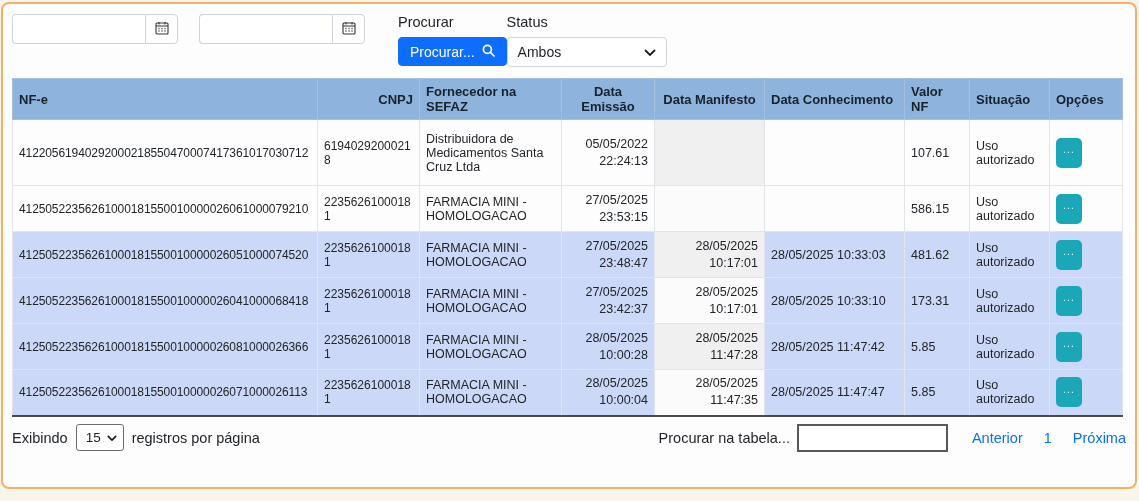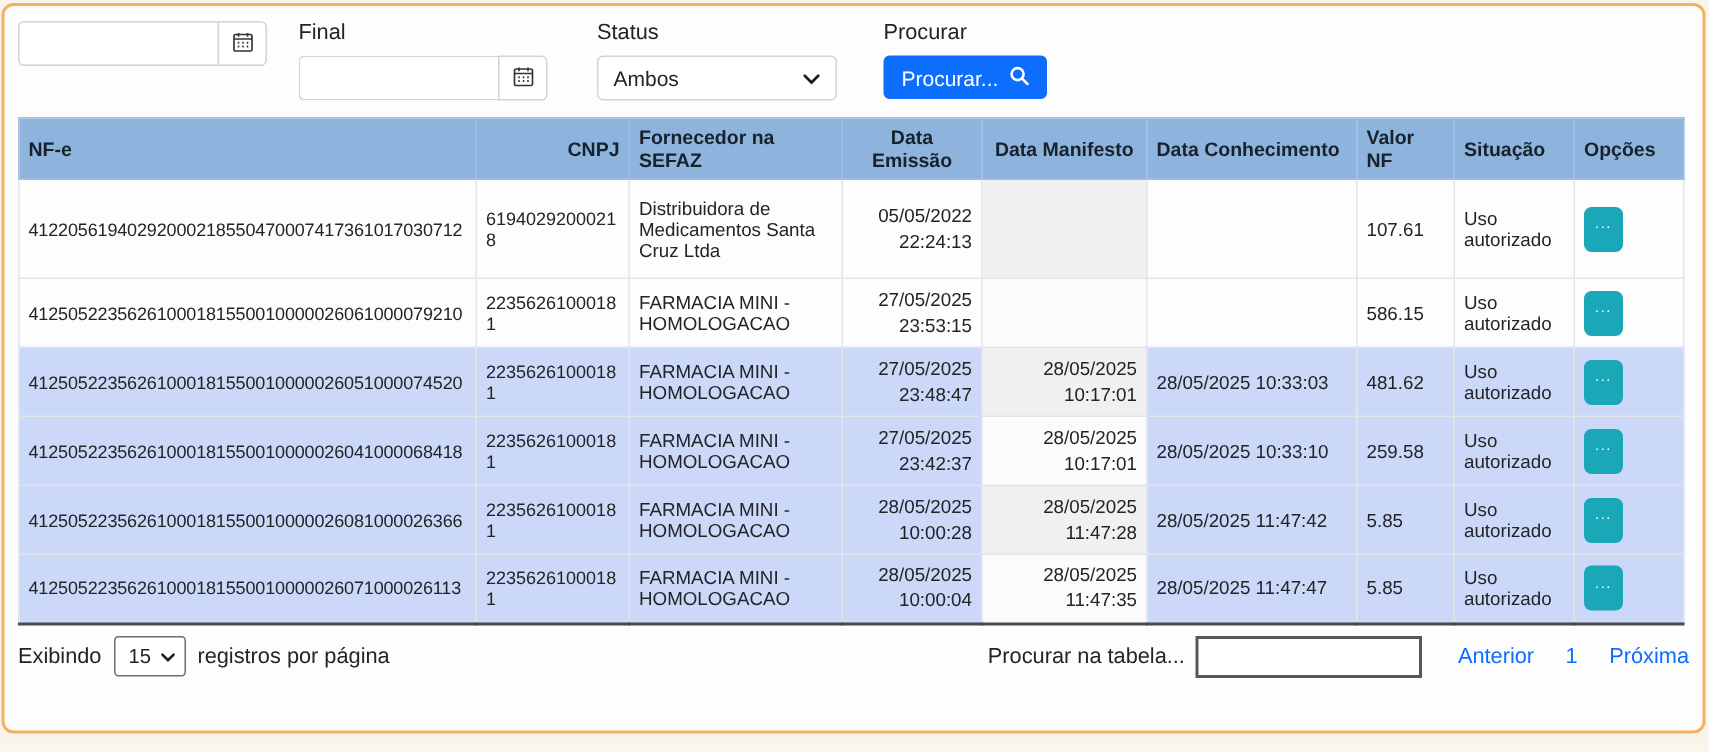--- a/index.html
+++ b/index.html
@@ -120,58 +120,57 @@
               <rect x="1" y="2" width="12" height="11" rx="1"></rect>
               <path d="M1 5 h12 M4 1 v2.5 M10 1 v2.5"></path>
               <path d="M3.5 7.5 h1 M6.5 7.5 h1 M9.5 7.5 h1 M3.5 10 h1 M6.5 10 h1 M9.5 10 h1" stroke-width="1.4"></path>
             </svg>
           </span>
         </button>
       </div>
     </div>
 
     <div class="fgroup g2">
-      <span class="flabel">Final</span>
       <div class="input-group">
         <input type="text" value="" style="">
         <button class="addon">
           <span>
             <svg width="14" height="14" viewBox="0 0 14 14" fill="none" stroke="#333" stroke-width="1.1">
               <rect x="1" y="2" width="12" height="11" rx="1"></rect>
               <path d="M1 5 h12 M4 1 v2.5 M10 1 v2.5"></path>
               <path d="M3.5 7.5 h1 M6.5 7.5 h1 M9.5 7.5 h1 M3.5 10 h1 M6.5 10 h1 M9.5 10 h1" stroke-width="1.4"></path>
             </svg>
           </span>
         </button>
       </div>
     </div>
 
-    <div class="fgroup g3">
-      <span class="flabel">Status</span>
-      <div class="selectbox">
-        <span>Ambos</span>
-        <span>
-          <svg width="12" height="8" viewBox="0 0 12 8" fill="none" stroke="#1a1a1a" stroke-width="1.8" stroke-linecap="round">
-            <path d="M1.5 1.5 L6 6 L10.5 1.5"></path>
-          </svg>
-        </span>
-      </div>
-    </div>
-
     <div class="fgroup">
       <span class="flabel">Procurar</span>
       <button class="btn-search">
         <span>Procurar...</span>
         <span>
           <svg width="13" height="13" viewBox="0 0 13 13" fill="none" stroke="#fff" stroke-width="1.7">
             <circle cx="5.4" cy="5.4" r="4"></circle>
             <path d="M8.4 8.4 L12 12" stroke-linecap="round"></path>
           </svg>
         </span>
       </button>
+    </div>
+
+    <div class="fgroup g3">
+      <span class="flabel">Status</span>
+      <div class="selectbox">
+        <span>Ambos</span>
+        <span>
+          <svg width="12" height="8" viewBox="0 0 12 8" fill="none" stroke="#1a1a1a" stroke-width="1.8" stroke-linecap="round">
+            <path d="M1.5 1.5 L6 6 L10.5 1.5"></path>
+          </svg>
+        </span>
+      </div>
     </div>
   </div>
 
   <table>
     <colgroup>
       <col style="width:305px">
         <col style="width:102px">
         <col style="width:142px">
       <col style="width:93px">
         <col style="width:110px">
@@ -266,21 +265,21 @@
         <td>FARMACIA MINI - HOMOLOGACAO</td>
         <td class="cell-dt">
           <span>27/05/2025</span>
           <span>23:42:37</span>
         </td>
         <td class="cell-dt man-b">
           <span>28/05/2025</span>
           <span>10:17:01</span>
         </td>
         <td>28/05/2025 10:33:10</td>
-        <td>259.58</td>
+        <td>173.31</td>
         <td>Uso autorizado</td>
         <td>
           <button class="btn-options">
             <span>...</span>
           </button>
         </td>
       </tr>
 
       <tr class="row-blue row-std">
         <td class="cell-nfe">41250522356261000181550010000026081000026366</td>

